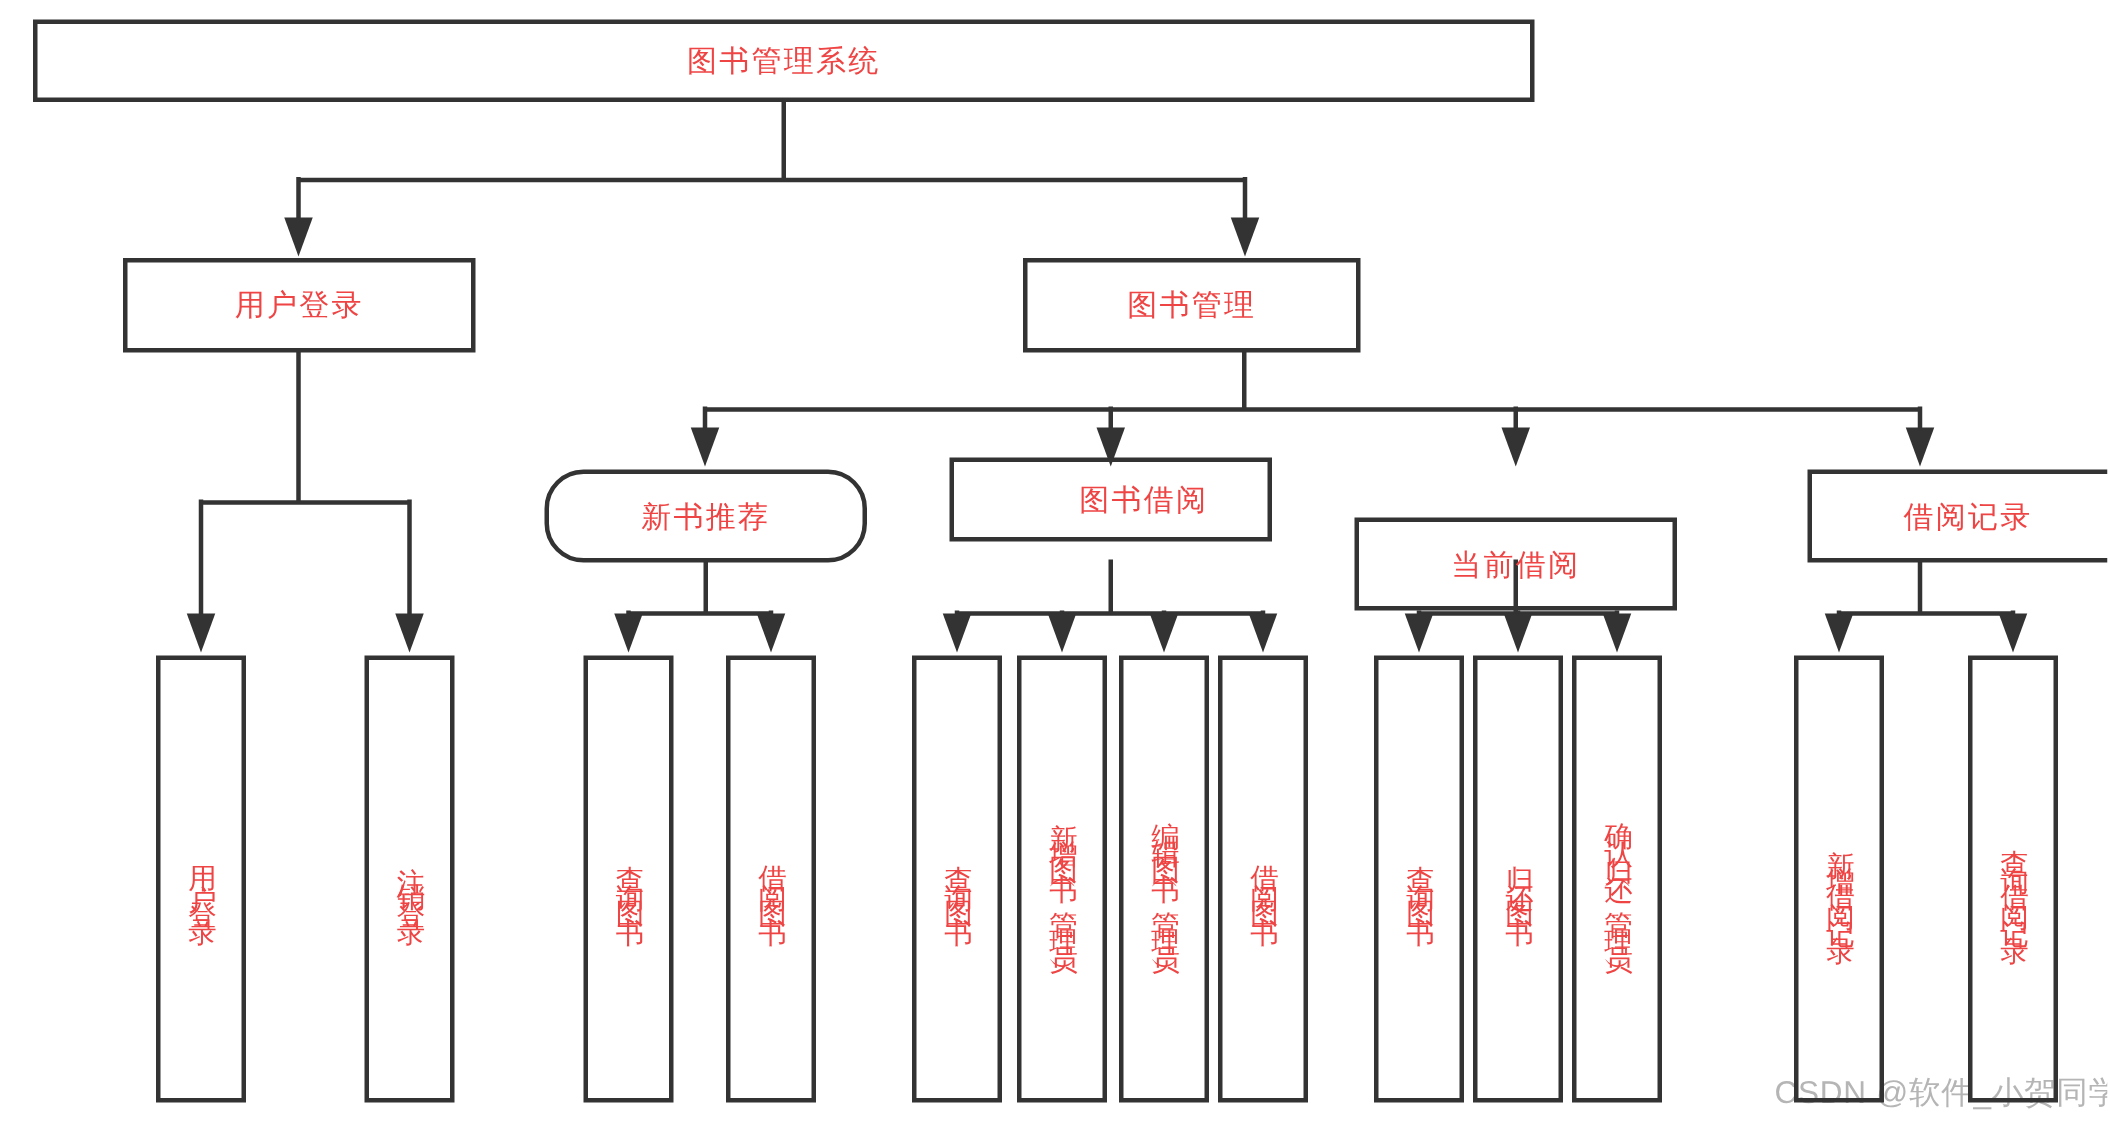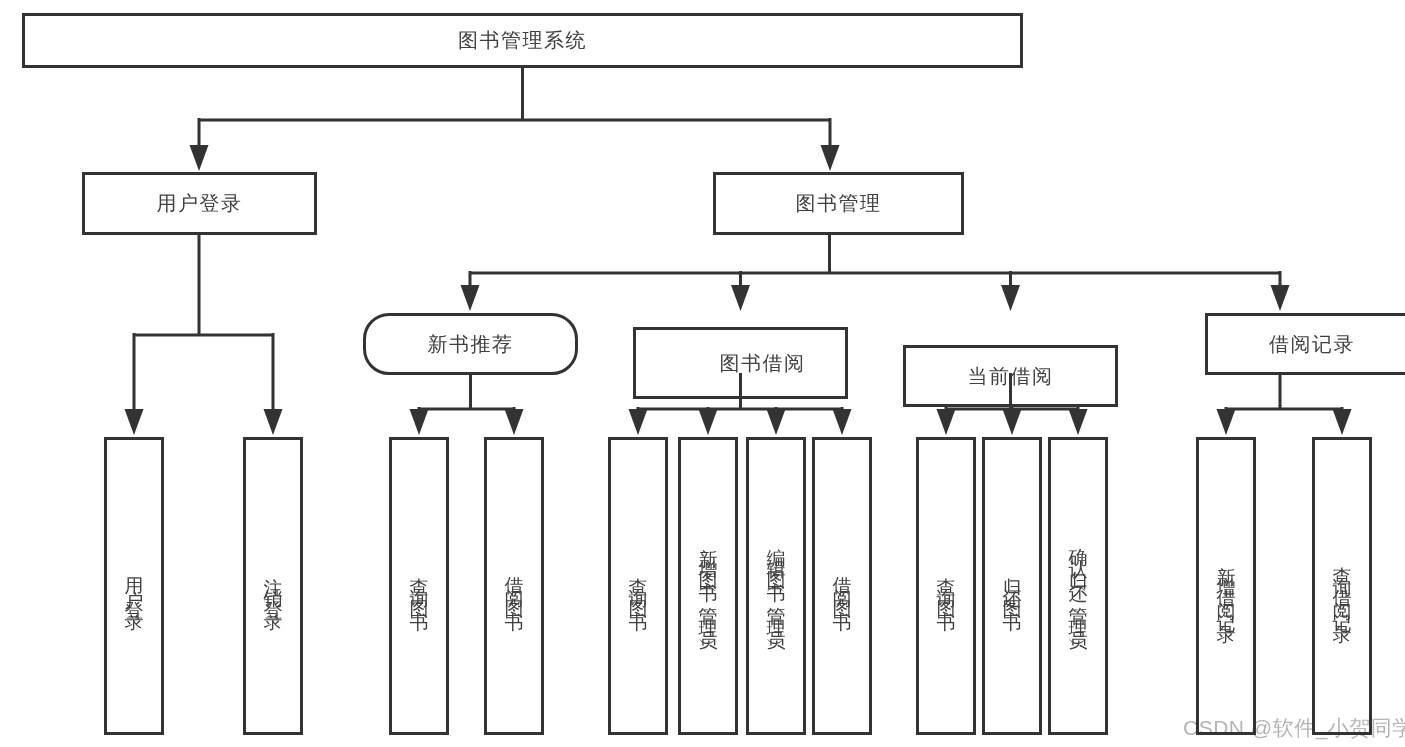--- a/index.html
+++ b/index.html
@@ -24,21 +24,21 @@
   .node {
     position: absolute;
     box-sizing: border-box;
     border: 3px solid #333333;
     background: transparent;
     display: flex;
     align-items: center;
     justify-content: center;
     font-size: 20px;
     letter-spacing: 1.5px;
-    color: #404040;
+    color: #ef4444;
     z-index: 2;
     white-space: nowrap;
   }
   .vnode {
     writing-mode: vertical-lr;
     text-orientation: mixed;
     font-size: 19px;
     letter-spacing: 0.62em;
     line-height: 1.15;
     white-space: normal;
@@ -97,24 +97,24 @@
       <polygon points="1002.5,409 1021.5,409 1012,435"></polygon>
       <polygon points="1068.5,409 1087.5,409 1078,435"></polygon>
       <polygon points="1216.5,409 1235.5,409 1226,435"></polygon>
       <polygon points="1332.5,409 1351.5,409 1342,435"></polygon>
     </g>
   </svg>
 
   <div class="node" style="left:22px; top:13px; width:1001px; height:55px;">图书管理系统</div>
 
   <div class="node" style="left:82px; top:172px; width:235px; height:63px;">用户登录</div>
-  <div class="node" style="left:713px; top:172px; width:251px; height:63px;">图书管理</div>
+  <div class="node" style="left:682px; top:172px; width:225px; height:63px;">图书管理</div>
 
   <div class="node" style="left:363px; top:313px; width:215px; height:62px;border-radius:26px;">新书推荐</div>
-  <div class="node" style="left:633px; top:327px; width:215px; height:72px;padding-left:44px;">图书借阅</div>
+  <div class="node" style="left:633px; top:305px; width:215px; height:56px;padding-left:44px;">图书借阅</div>
   <div class="node" style="left:903px; top:313px; width:215px; height:62px;margin-top:32px;">当前借阅</div>
   <div class="node" style="left:1173px; top:313px; width:214px; height:62px;margin-left:32px;">借阅记录</div>
 
   <div class="node vnode" style="left:104px; top:437px; width:60px; height:298px;">用户登录</div>
   <div class="node vnode" style="left:243px; top:437px; width:60px; height:298px;">注销登录</div>
 
   <div class="node vnode" style="left:389px; top:437px; width:60px; height:298px;">查询图书</div>
   <div class="node vnode" style="left:484px; top:437px; width:60px; height:298px;">借阅图书</div>
 
   <div class="node vnode" style="left:608px; top:437px; width:60px; height:298px;">查询图书</div>

